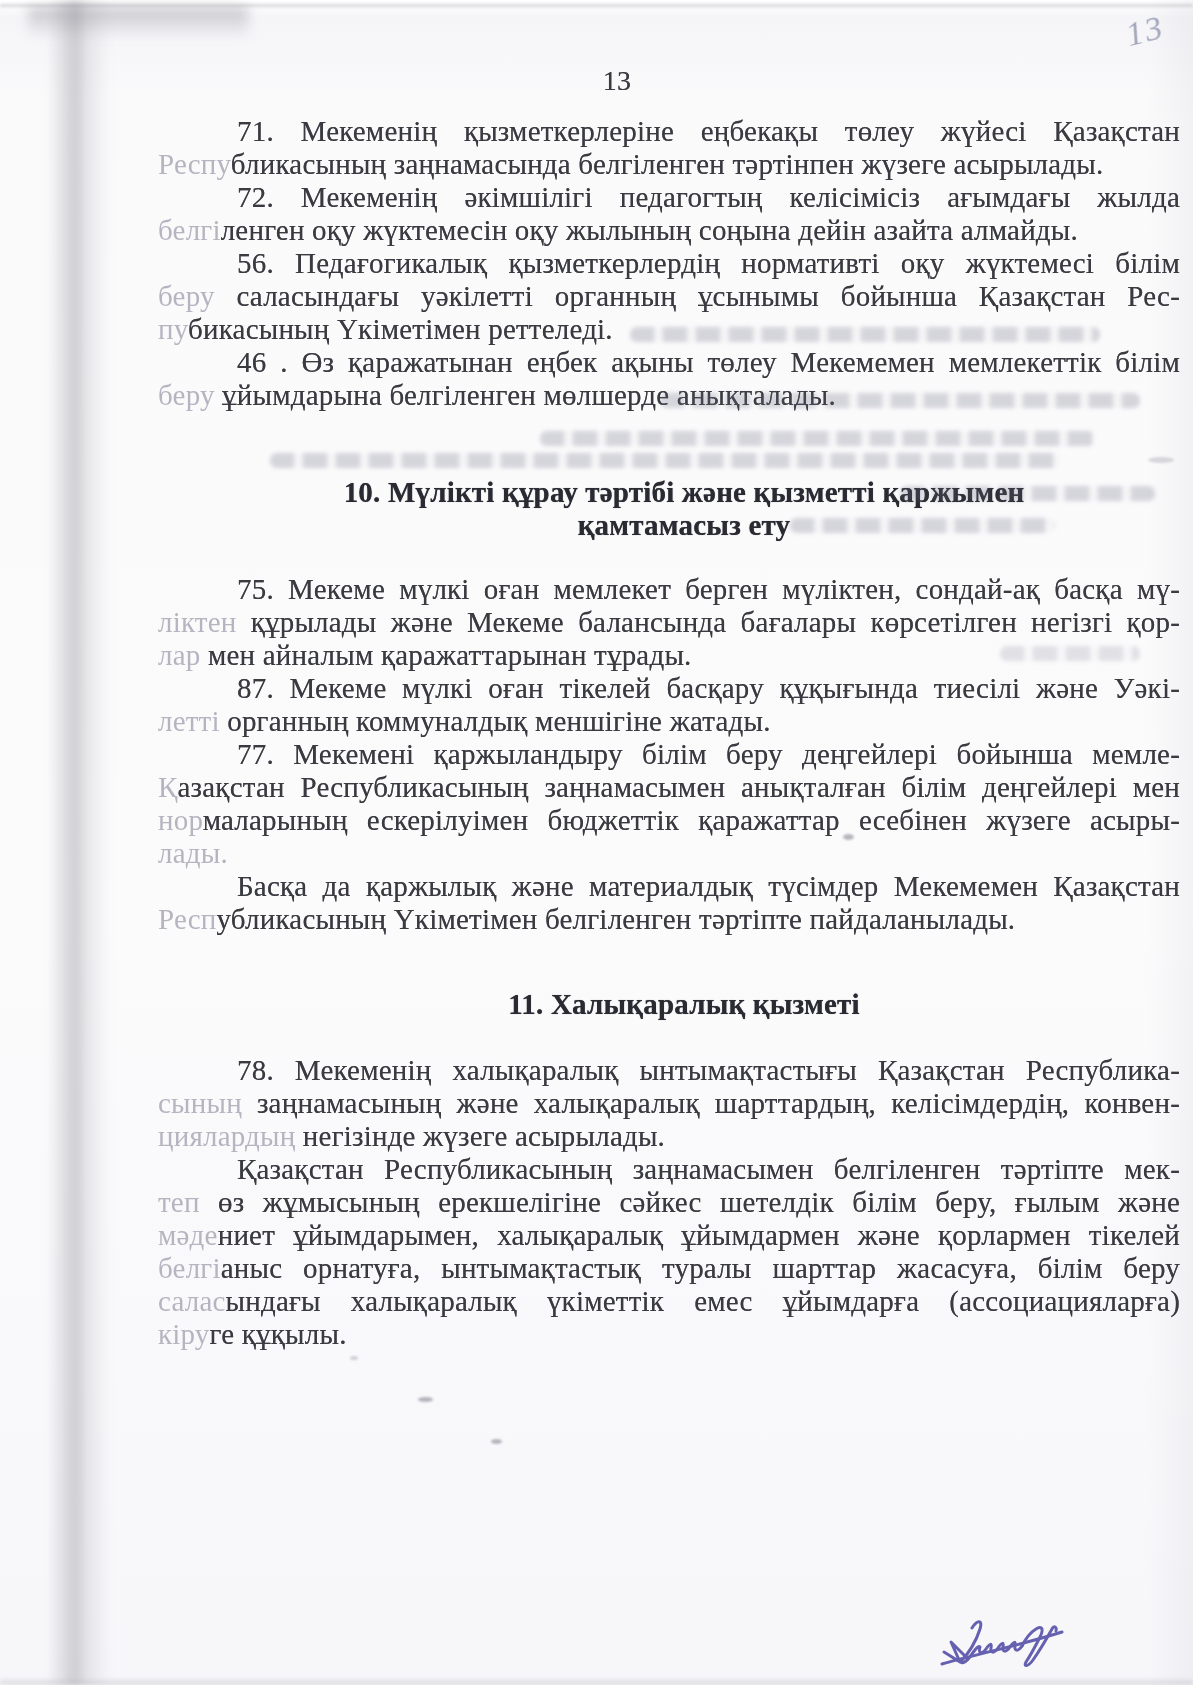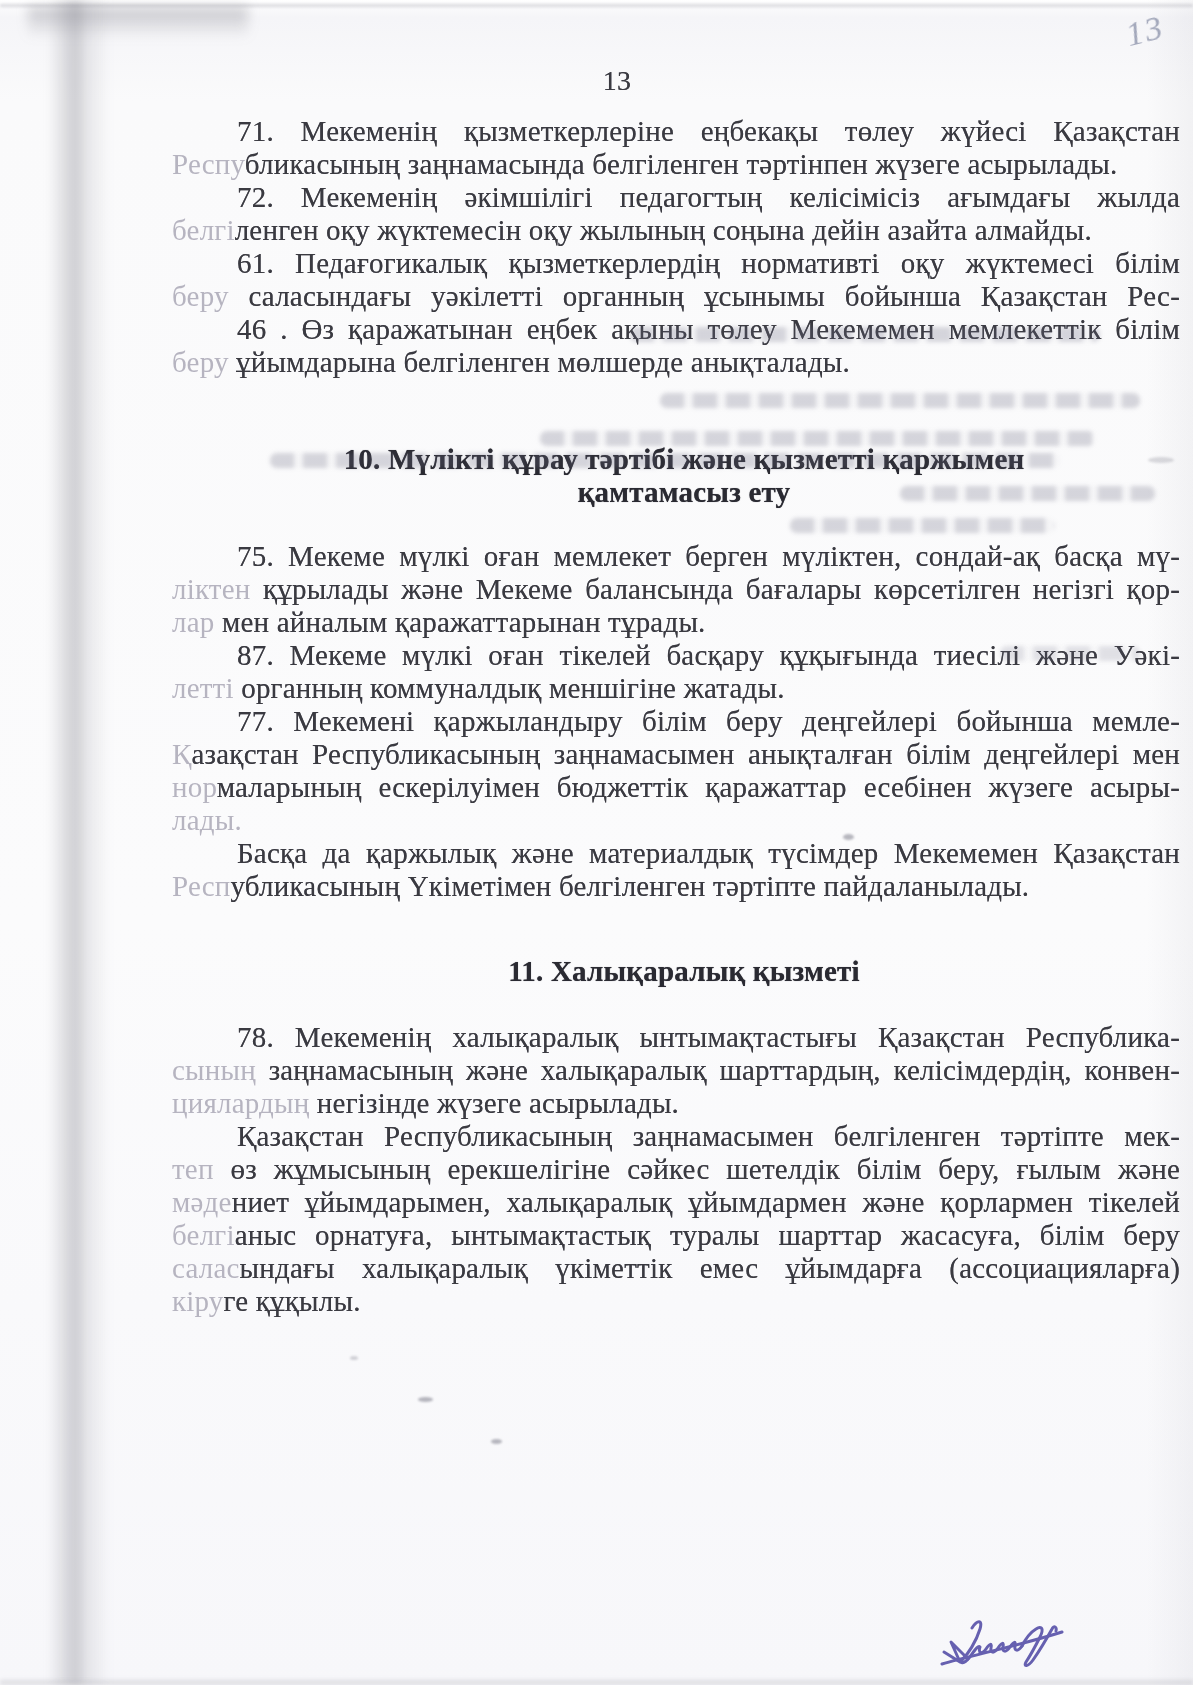--- a/index.html
+++ b/index.html
@@ -43,21 +43,21 @@
   }
   .doc .sp{width:100%;}
   .doc .pagenum{text-align:center;padding-right:104px;font-size:28px;height:33px;}
   .doc .heading{
     text-align:center;padding-left:30px;font-weight:bold;height:33px;
     color:#2a2a32;text-shadow:0 0 0.7px rgba(40,40,50,0.8);
   }
   .doc .line{height:33px;white-space:nowrap;}
   .doc .line.j{white-space:normal;text-align:justify;text-align-last:justify;}
   .doc .line.ind{text-indent:79px;}
-  .faded{color:#b6b4c0;text-shadow:none;filter:blur(0.5px);margin-left:14px;}
+  .faded{color:#b6b4c0;text-shadow:none;filter:blur(0.5px);}
   
   .ghost{
     position:absolute;height:15px;border-radius:7px;
     background:repeating-linear-gradient(90deg,
       rgba(105,105,128,0.26) 0px,rgba(105,105,128,0.26) 24px,
       rgba(105,105,128,0.04) 24px,rgba(105,105,128,0.04) 33px);
     filter:blur(2.2px);
   }
   .speck{
     position:absolute;background:rgba(100,100,115,0.45);
@@ -87,22 +87,23 @@
   <div class="pencil-num">13</div>
 
   <div class="doc" id="doc">
       <div class="sp" style="height: 64px;"></div>
       <div class="pagenum">13</div>
       <div class="sp" style="height: 18px;"></div>
       <div class="line j ind">71. Мекеменің қызметкерлеріне еңбекақы төлеу жүйесі Қазақстан</div>
       <div class="line"><span class="faded">Респу</span>бликасының заңнамасында белгіленген тәртінпен жүзеге асырылады.</div>
       <div class="line j ind">72. Мекеменің әкімшілігі педагогтың келісімісіз ағымдағы жылда</div>
       <div class="line"><span class="faded">белгі</span>ленген оқу жүктемесін оқу жылының соңына дейін азайта алмайды.</div>
-      <div class="line j ind">61. Педағогикалық қызметкерлердің нормативті оқу жүктемесі білім</div>
+      <div class="line j ind">56. Педағогикалық қызметкерлердің нормативті оқу жүктемесі білім</div>
       <div class="line j"><span class="faded">беру</span> саласындағы уәкілетті органның ұсынымы бойынша Қазақстан Рес-</div>
+      <div class="line"><span class="faded">пу</span>бикасының Үкіметімен реттеледі.</div>
       <div class="line j ind">46 . Өз қаражатынан еңбек ақыны төлеу Мекемемен мемлекеттік білім</div>
       <div class="line"><span class="faded">беру</span> ұйымдарына белгіленген мөлшерде анықталады.</div>
       <div class="sp" style="height: 64px;"></div>
       <div class="heading">10. Мүлікті құрау тәртібі және қызметті қаржымен</div>
       <div class="heading">қамтамасыз ету</div>
       <div class="sp" style="height: 31px;"></div>
       <div class="line j ind">75. Мекеме мүлкі оған мемлекет берген мүліктен, сондай-ақ басқа мү-</div>
       <div class="line j"><span class="faded">ліктен</span> құрылады және Мекеме балансында бағалары көрсетілген негізгі қор-</div>
       <div class="line"><span class="faded">лар</span> мен айналым қаражаттарынан тұрады.</div>
       <div class="line j ind">87. Мекеме мүлкі оған тікелей басқару құқығында тиесілі және Уәкі-</div>

